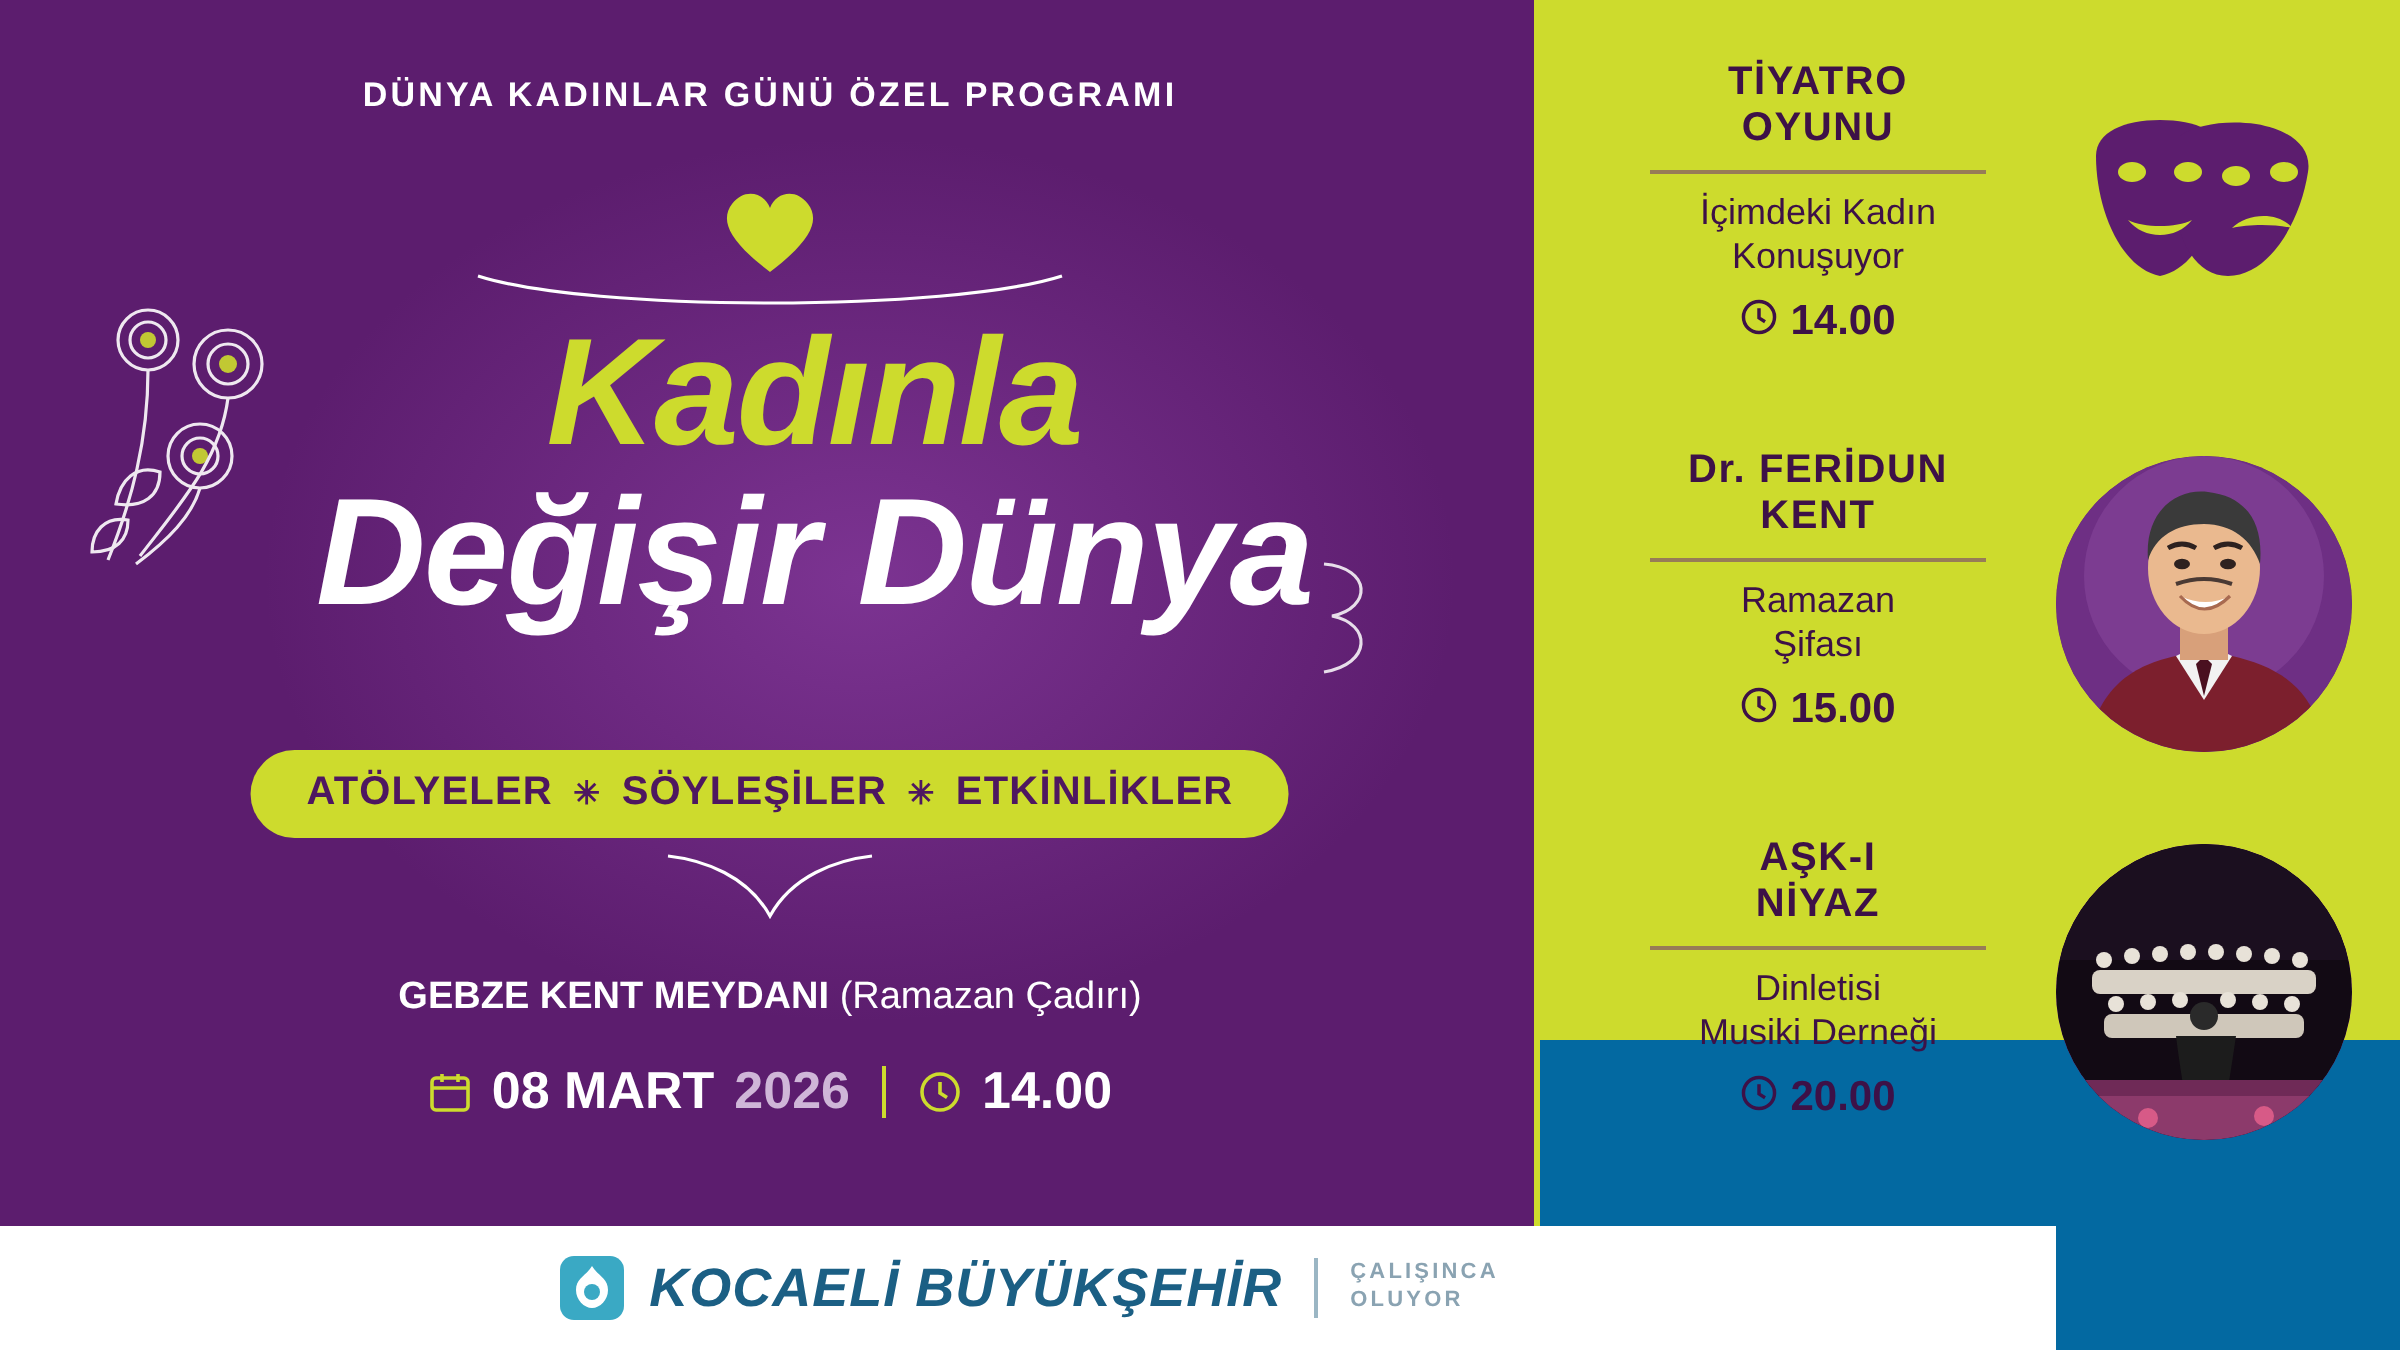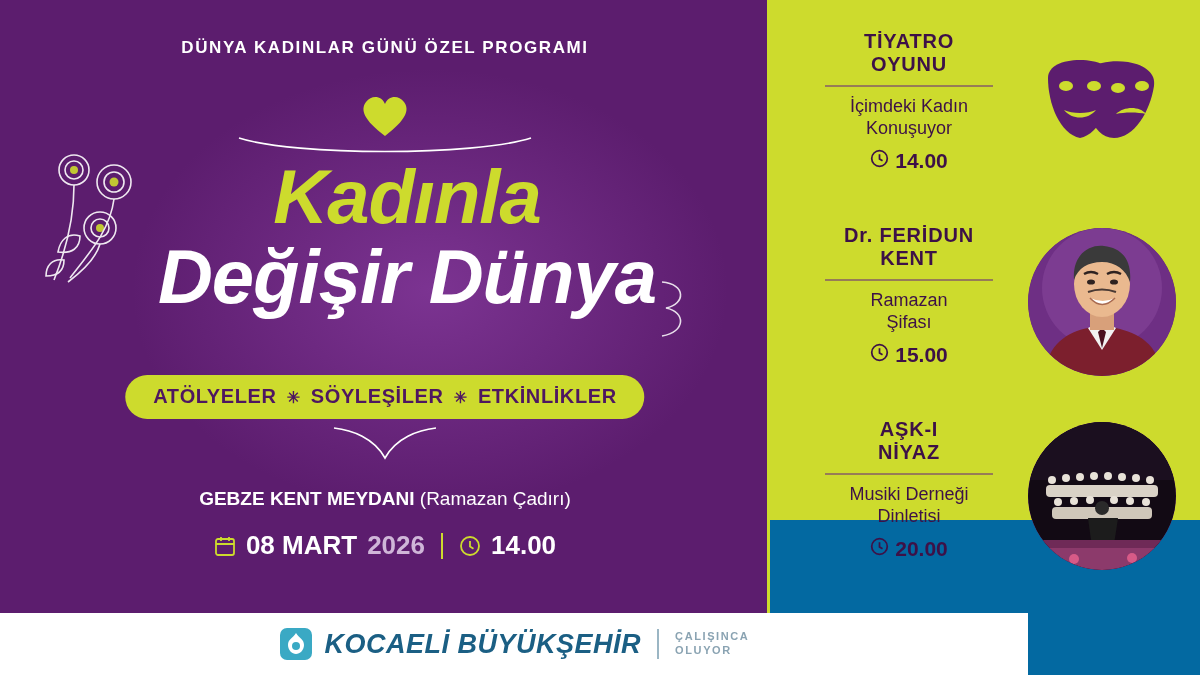--- a/index.html
+++ b/index.html
@@ -429,22 +429,22 @@
     </div>
 
     <div class="event">
       <div class="event-text">
         <div class="event-title">
           <div>AŞK-I</div>
           <div>NİYAZ</div>
         </div>
         <div class="event-rule"></div>
         <div class="event-sub">
+          <div>Dinletisi</div>
           <div>Musiki Derneği</div>
-          <div>Dinletisi</div>
         </div>
         <div class="event-time">
           <span>
             <svg width="19" height="19" viewBox="0 0 22 22" fill="none" stroke="#3d1147" stroke-width="2">
               <circle cx="11" cy="11" r="9"></circle>
                 <path d="M11 6v5.5l3.5 2.2"></path>
             </svg>
           </span>
           <span>20.00</span>
         </div>

